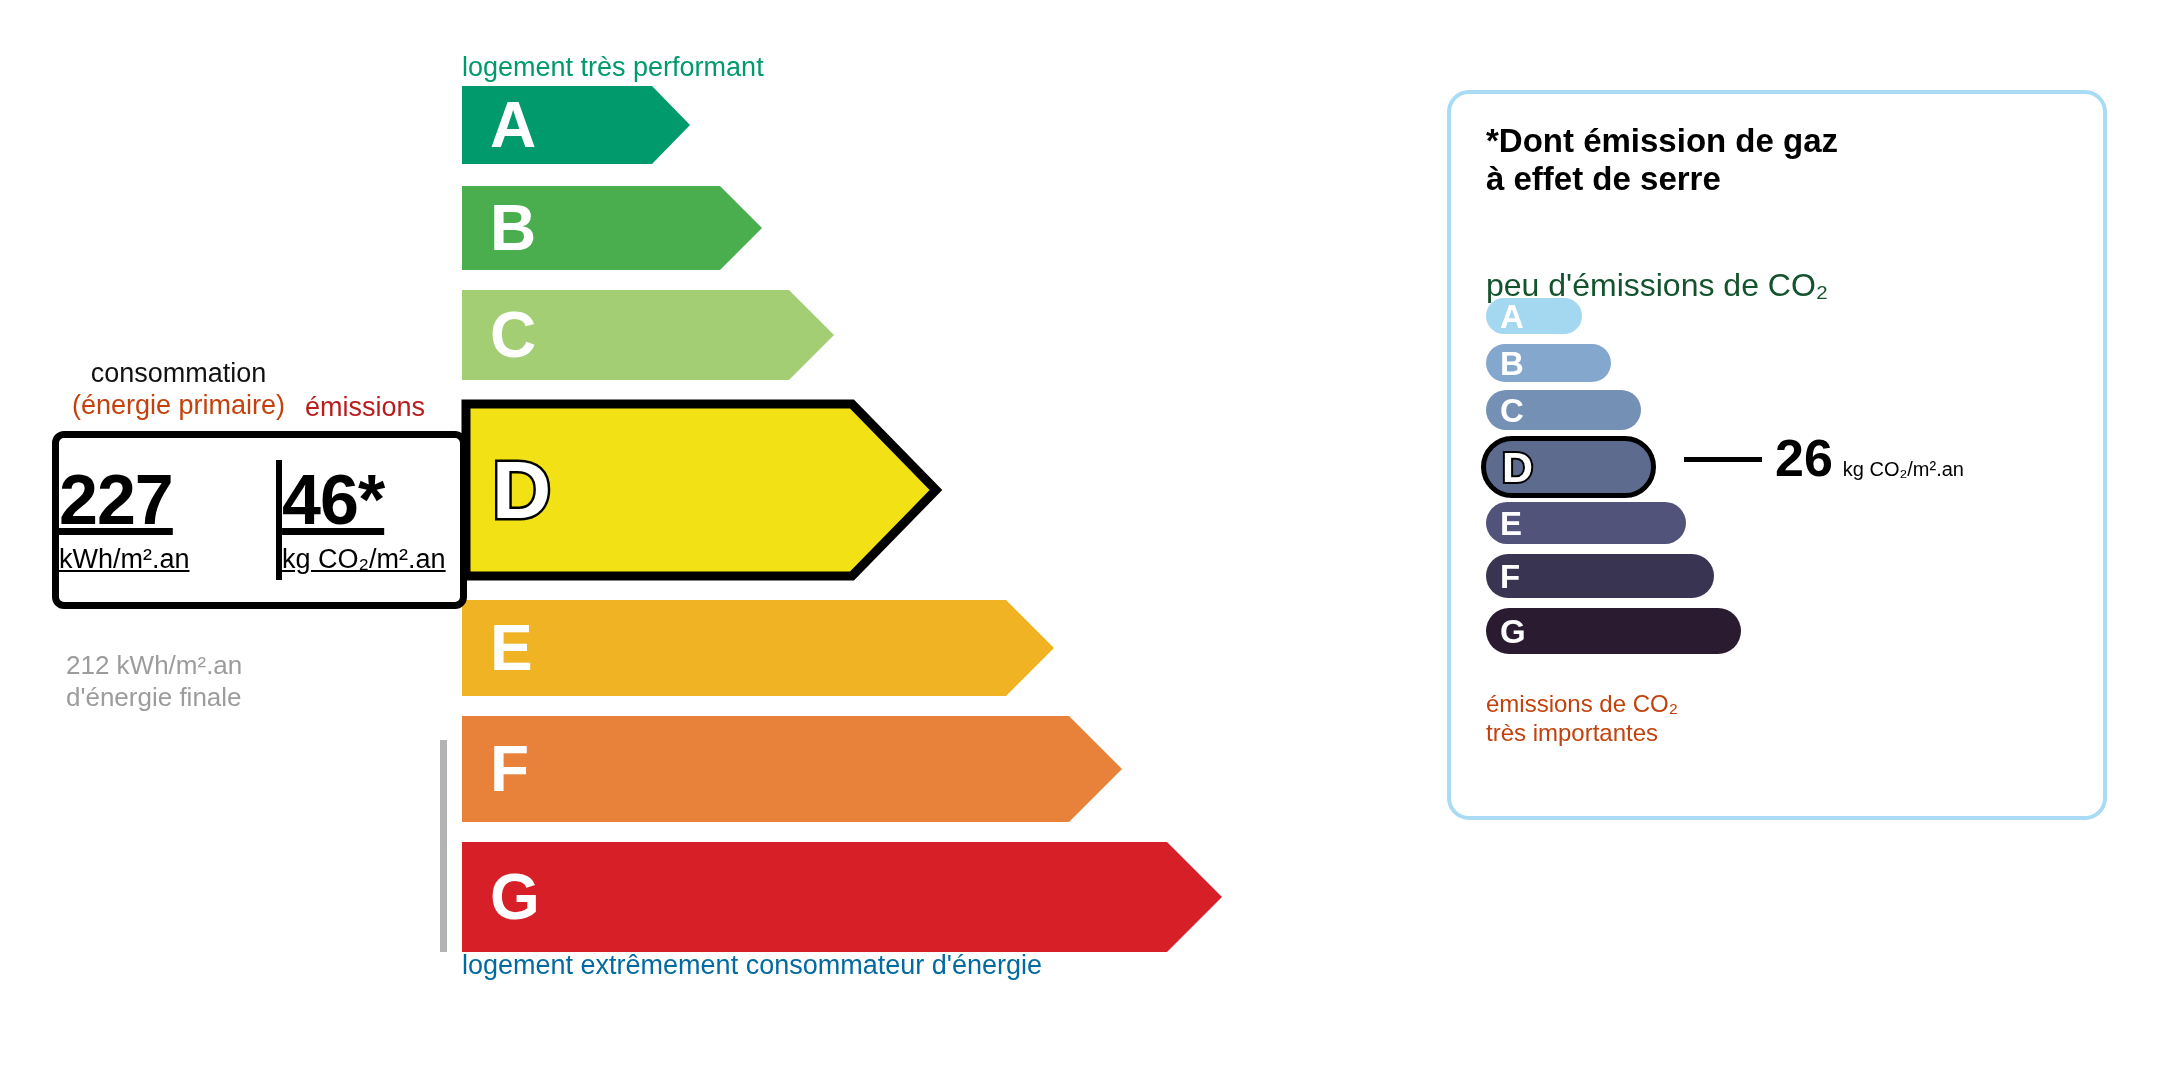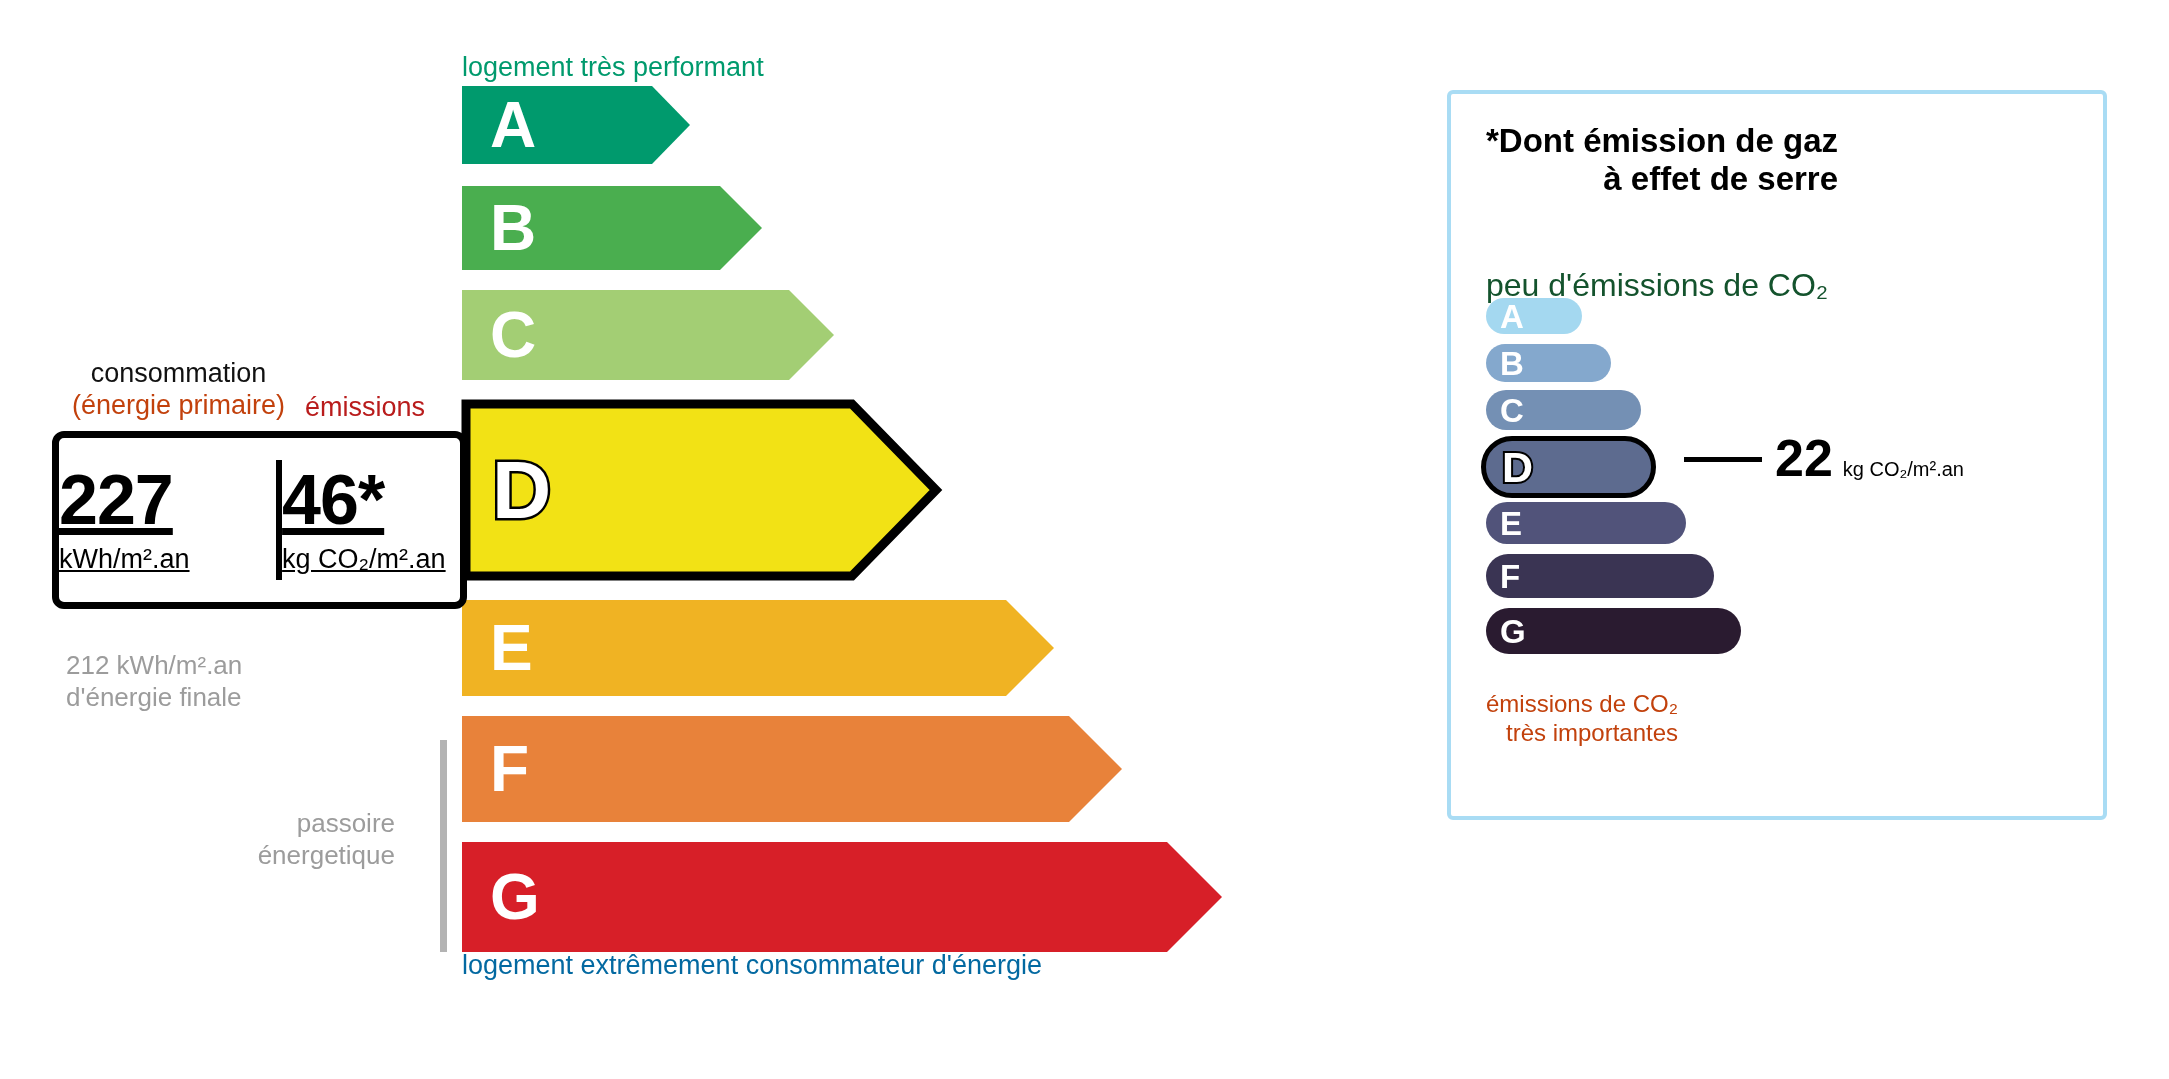--- a/index.html
+++ b/index.html
@@ -163,24 +163,23 @@
     width: 7px; height: 212px;
     background: #b3b3b3;
   }
 
   
   #co2-panel {
     position: absolute;
     left: 1447px; top: 90px;
     width: 660px; height: 730px;
     border: 4px solid #a9dcf4;
-    border-radius: 6px;
+    border-radius: 22px;
     background: #ffffff;
     box-sizing: border-box;
-    text-align: right;
   }
   #co2-title {
     position: absolute;
     left: 35px; top: 28px;
     font-size: 33px;
     font-weight: bold;
     color: #000000;
     line-height: 1.14;
   }
   #co2-top-caption {
@@ -346,24 +345,20 @@
       <div class="big-number">46*</div>
       <div class="unit">kg CO₂/m².an</div>
     </div>
   </div>
 
   <div id="final-energy">
     <div>212 kWh/m².an</div>
     <div>d'énergie finale</div>
   </div>
 
-  <div id="passoire">
-    <div>passoire</div>
-    <div>énergetique</div>
-  </div>
   <div id="passoire-bar"></div>
 </div>
 
 <div id="co2-panel">
   <div id="co2-title">
     <div>*Dont émission de gaz</div>
     <div>à effet de serre</div>
   </div>
 
   <div id="co2-top-caption">peu d'émissions de CO₂</div>
@@ -391,15 +386,15 @@
   </div>
 
   <div id="co2-bottom-caption">
     <div>émissions de CO₂</div>
     <div>très importantes</div>
   </div>
 </div>
 
 <div id="co2-leader"></div>
 <div id="co2-callout">
-  <span class="val">22</span>
+  <span class="val">26</span>
   <span class="unit-small">kg CO₂/m².an</span>
 </div>
 
 </body></html>

